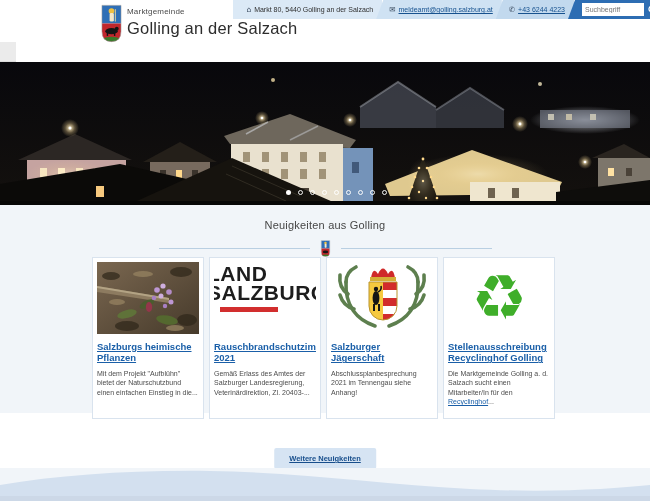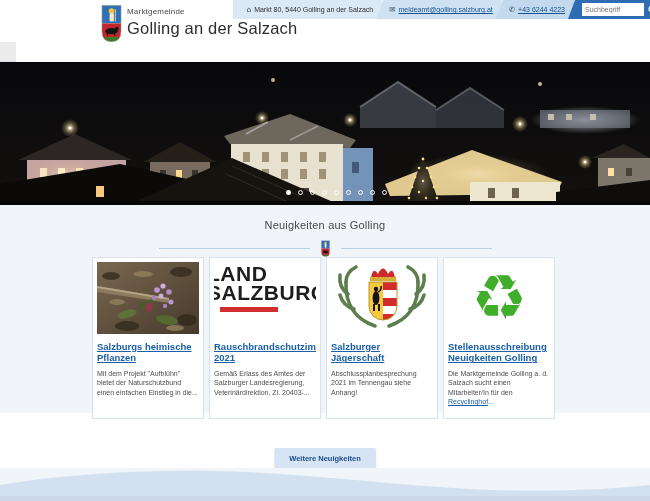--- a/index.html
+++ b/index.html
@@ -64,21 +64,21 @@
   
   .ls-wrap { padding-top:2px; margin-left:-7px; }
   .ls-line { font-weight:bold; font-size:21px; line-height:.92; color:#1d1d1d; white-space:nowrap; letter-spacing:.5px; }
   .ls-bar { width:58px; height:5px; background:#d22e2e; margin:4px 0 0 13px; }
   
   .rec-wrap { width:102px; height:72px; display:flex; align-items:center; justify-content:center; }
   .rec-glyph { font-family:"DejaVu Sans",sans-serif; font-size:62px; line-height:1; color:#3fae2a; }
   
   .more-btn { position:absolute; top:243px; left:50%; transform:translateX(-50%);
               background:#d6e4f3; border:none; border-radius:2px; padding:6px 15px;
-              font-size:7.5px; font-family:inherit; color:#174e8c; 
+              font-size:7.5px; font-family:inherit; color:#174e8c; text-decoration:underline;
               font-weight:bold; cursor:pointer; }
   
   .wave { position:absolute; bottom:0; left:0; width:650px; height:33px; z-index:3; }
   .wave svg { display:block; }
 </style>
 </head>
 <body>
 
 <div class="header">
   <svg class="logo" viewBox="0 0 22 40">
@@ -394,21 +394,21 @@
         </svg>
       </div>
       <a class="card-title">Salzburger Jägerschaft Kundmachung</a>
       <div class="card-body">Abschlussplanbesprechung 2021 im Tennengau siehe Anhang!</div>
     </div>
 
     <div class="card">
       <div class="card-img rec-wrap">
         <span class="rec-glyph">♻</span>
       </div>
-      <a class="card-title">Stellenausschreibung Neuigkeiten Golling</a>
+      <a class="card-title">Stellenausschreibung Recyclinghof Golling</a>
       <div class="card-body"><span>Die Marktgemeinde Golling a. d. Salzach sucht einen Mitarbeiter/In für den </span><span class="inline-link">Recyclinghof</span><span>...</span></div>
     </div>
 
   </div>
 
   <button class="more-btn">Weitere Neuigkeiten</button>
 </div>
 
 <div class="wave">
   <svg width="650" height="33" viewBox="0 0 650 33" preserveAspectRatio="none">

